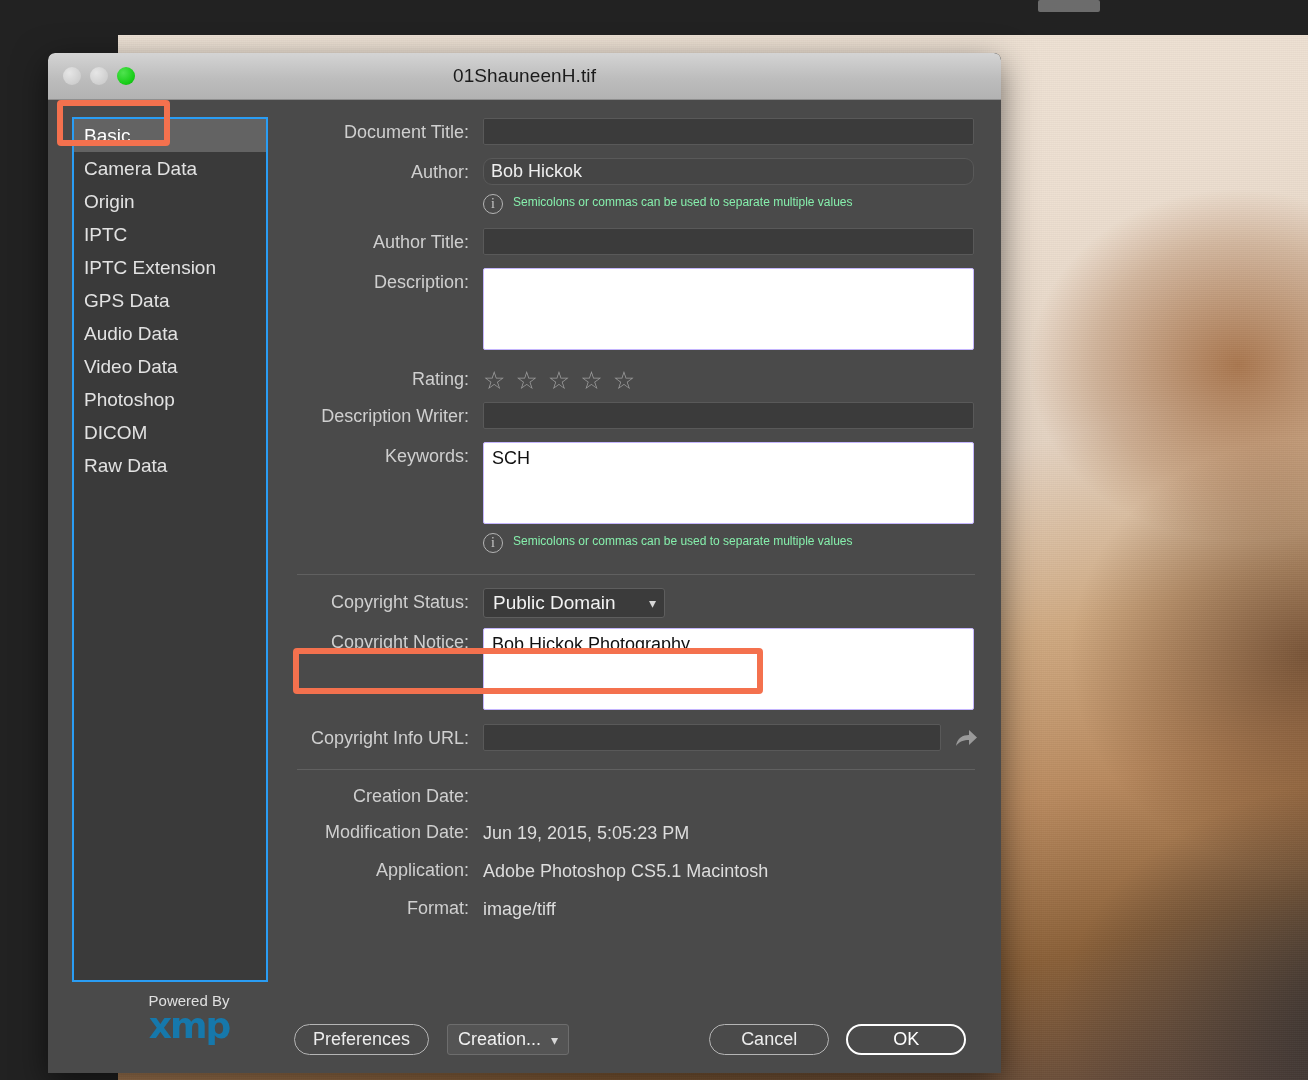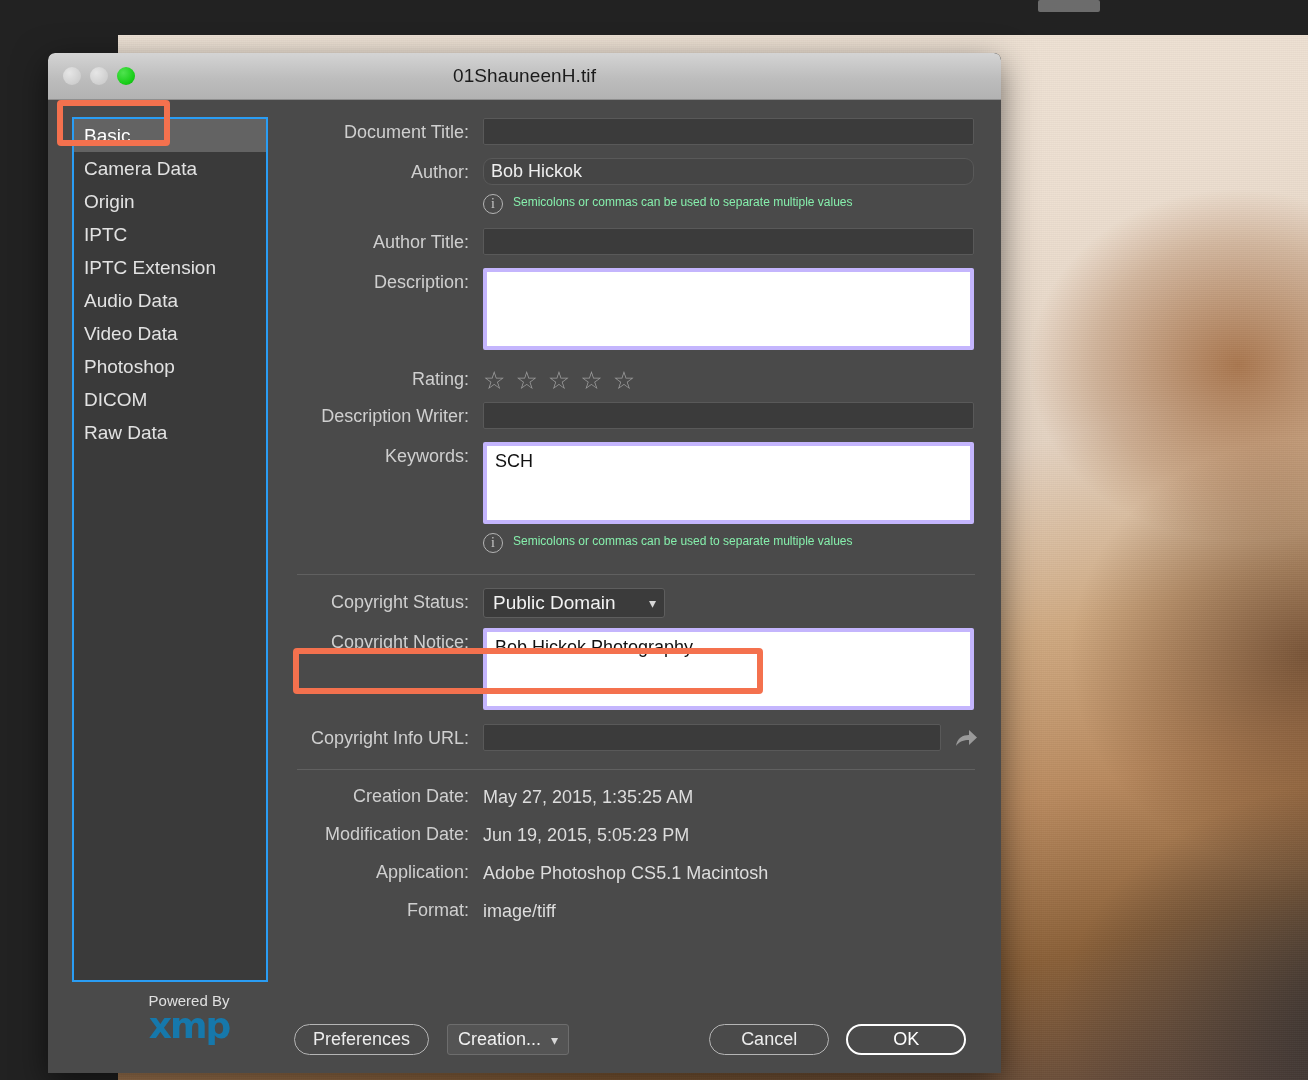--- a/index.html
+++ b/index.html
@@ -112,21 +112,21 @@
 
   .input-dark {
     height: 27px; background: #3b3b3b;
     border: 1px solid #595959; border-radius: 2px;
     font-size: 18px; color: #eeeeee;
     padding: 0 7px; line-height: 25px;
     width: 491px;
   }
   .input-white {
     background: #ffffff;
-    border: 4px solid #c4b5fd; border-radius: 2px;
+    border: 1px solid #c4b5fd; border-radius: 2px;
     font-size: 18px; color: #111111;
     padding: 5px 8px;
     width: 491px;
   }
 
   .hint {
     display: flex; gap: 10px; align-items: flex-start;
     margin-top: 7px; width: 500px;
   }
   .hint-ico {
@@ -216,20 +216,23 @@
         <div class="side-item">
           <span>Origin</span>
         </div>
         <div class="side-item">
           <span>IPTC</span>
         </div>
         <div class="side-item">
           <span>IPTC Extension</span>
         </div>
         <div class="side-item">
+          <span>GPS Data</span>
+        </div>
+        <div class="side-item">
           <span>Audio Data</span>
         </div>
         <div class="side-item">
           <span>Video Data</span>
         </div>
         <div class="side-item">
           <span>Photoshop</span>
         </div>
         <div class="side-item">
           <span>DICOM</span>
@@ -336,21 +339,20 @@
           <svg class="arrow-ico" viewBox="0 0 26 26">
             <path d="M3 21 C4 13, 10 10, 16 10 L16 5 L24 12.5 L16 20 L16 15 C11 15, 6 16.5, 3 21 Z" fill="#9a9a9a"></path>
           </svg>
         </div>
       </div>
 
       <hr class="sep" style="margin:17px 0 0 14px;">
 
       <div class="row" style="margin-top:12px;">
         <div class="lbl">Creation Date:</div>
-        <div class="fld meta-val">May 27, 2015, 1:35:25 AM</div>
       </div>
 
       <div class="row" style="margin-top:8px;">
         <div class="lbl">Modification Date:</div>
         <div class="fld meta-val">Jun 19, 2015, 5:05:23 PM</div>
       </div>
 
       <div class="row" style="margin-top:8px;">
         <div class="lbl">Application:</div>
         <div class="fld meta-val">Adobe Photoshop CS5.1 Macintosh</div>

